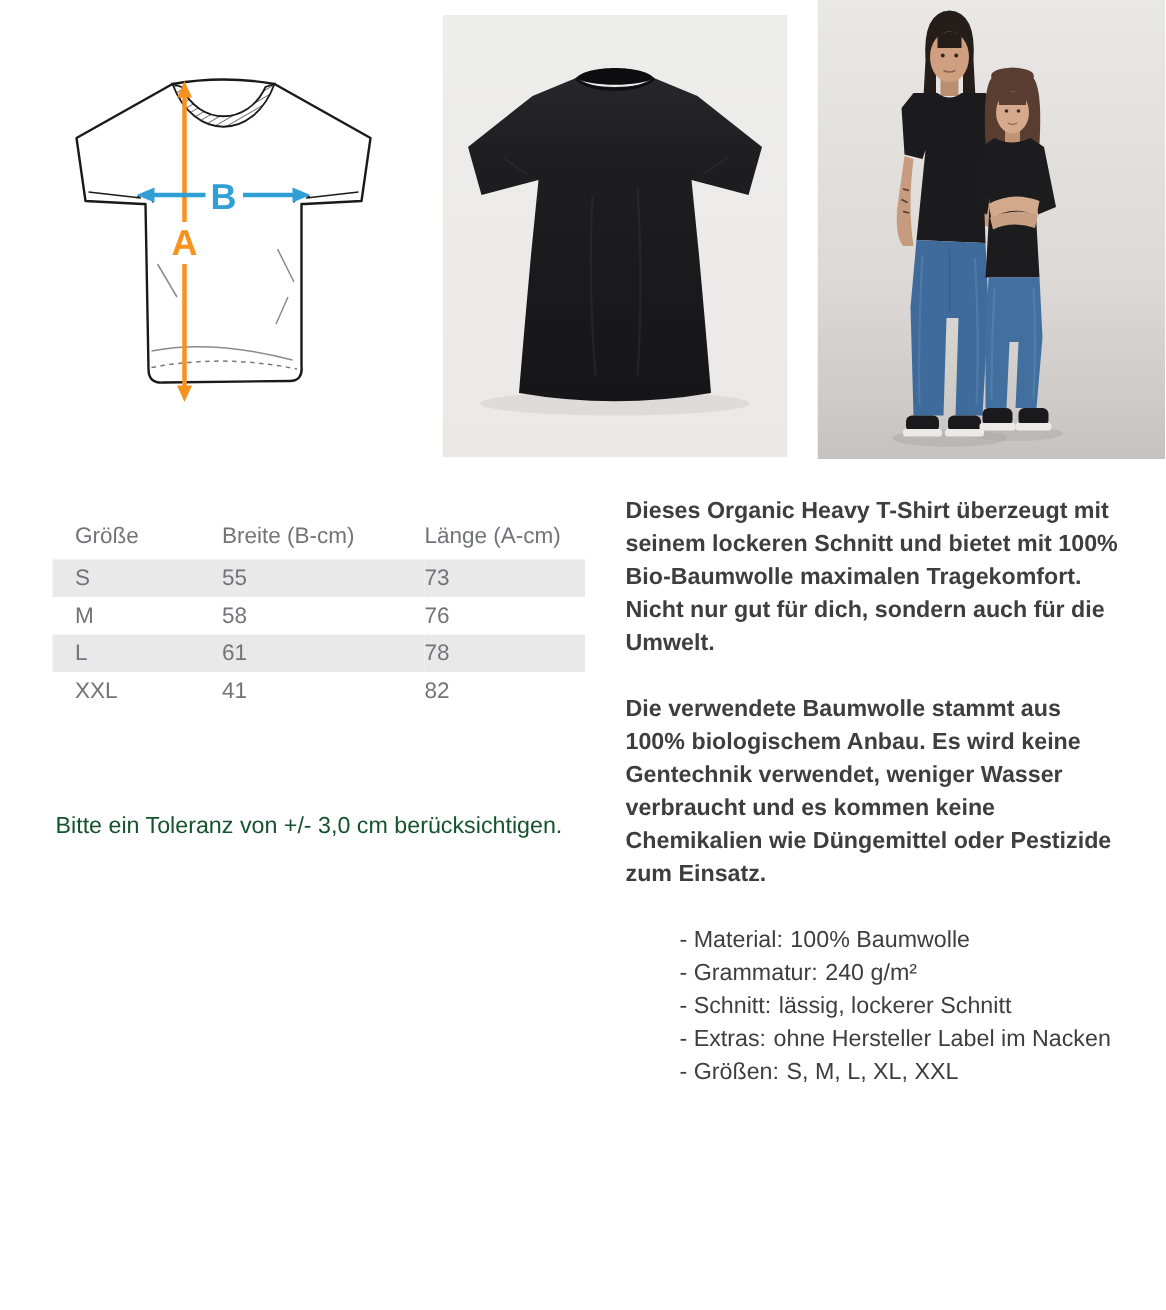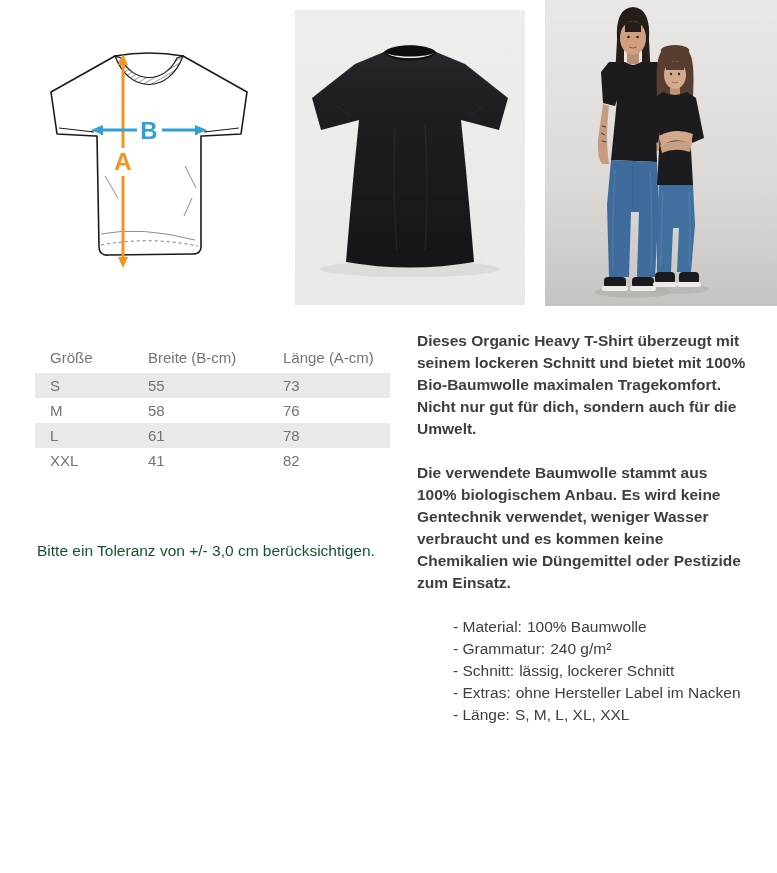--- a/index.html
+++ b/index.html
@@ -219,19 +219,19 @@
       </div>
       <div class="spec">
         <span class="spec-label">- Schnitt:</span>
         <span class="spec-value">lässig, lockerer Schnitt</span>
       </div>
       <div class="spec">
         <span class="spec-label">- Extras:</span>
         <span class="spec-value">ohne Hersteller Label im Nacken</span>
       </div>
       <div class="spec">
-        <span class="spec-label">- Länge:</span>
+        <span class="spec-label">- Größen:</span>
         <span class="spec-value">S, M, L, XL, XXL</span>
       </div>
     </div>
   </div>
 
 </div>
 
 </body></html>

